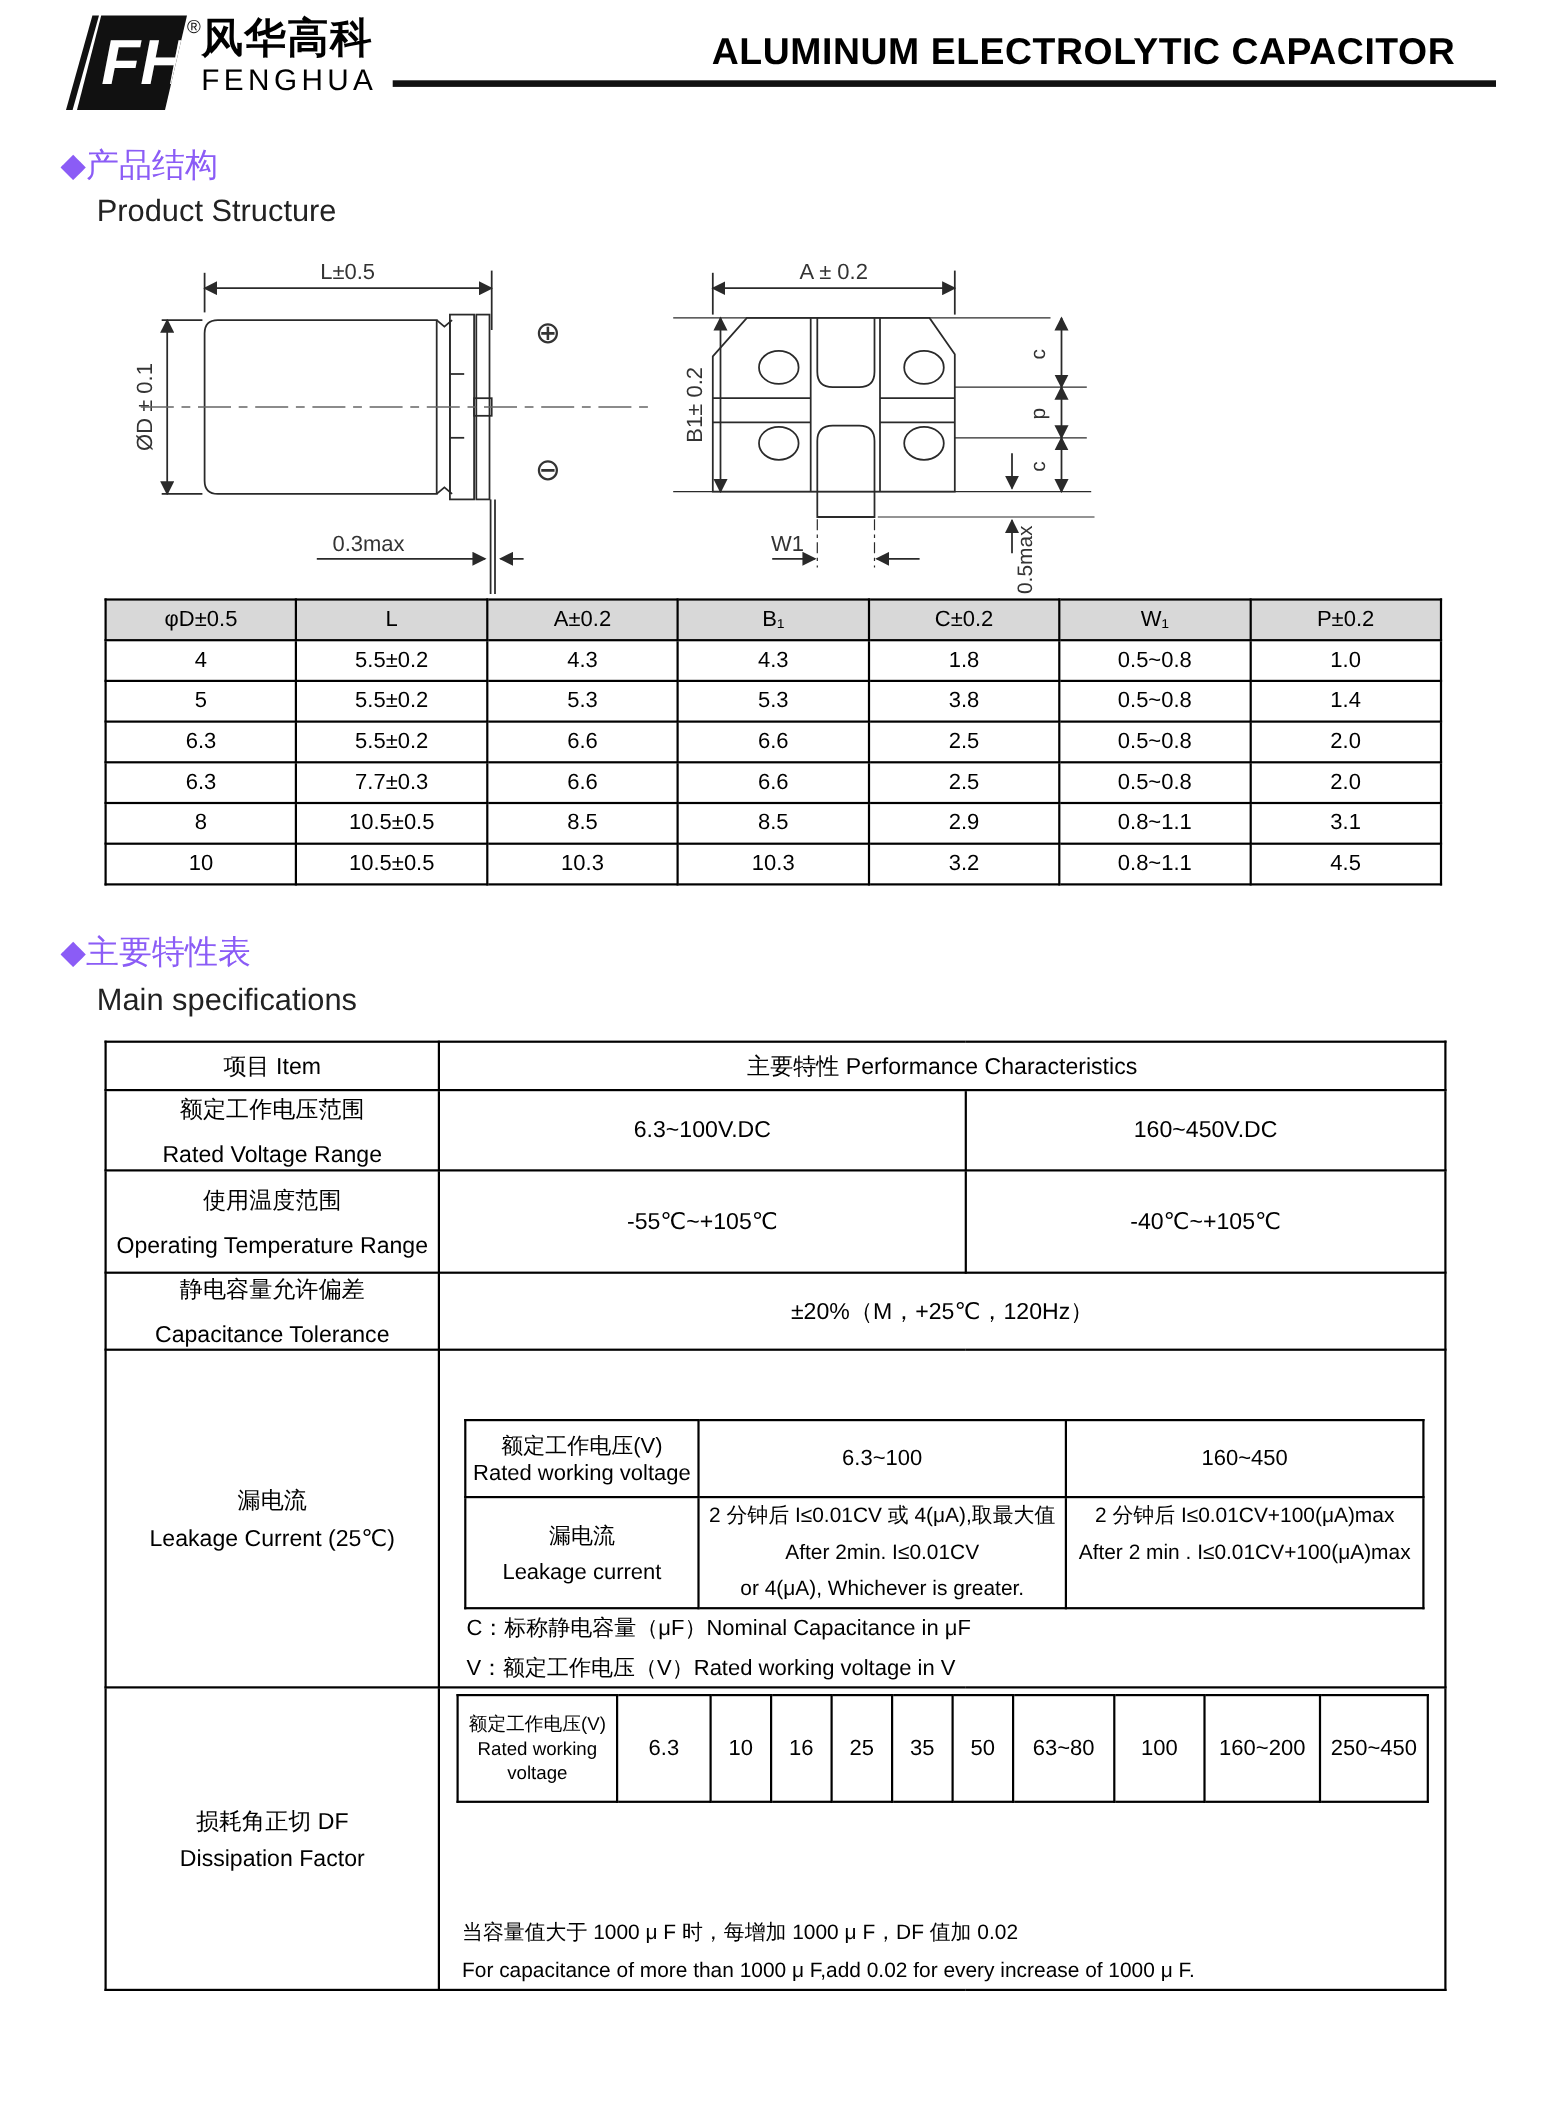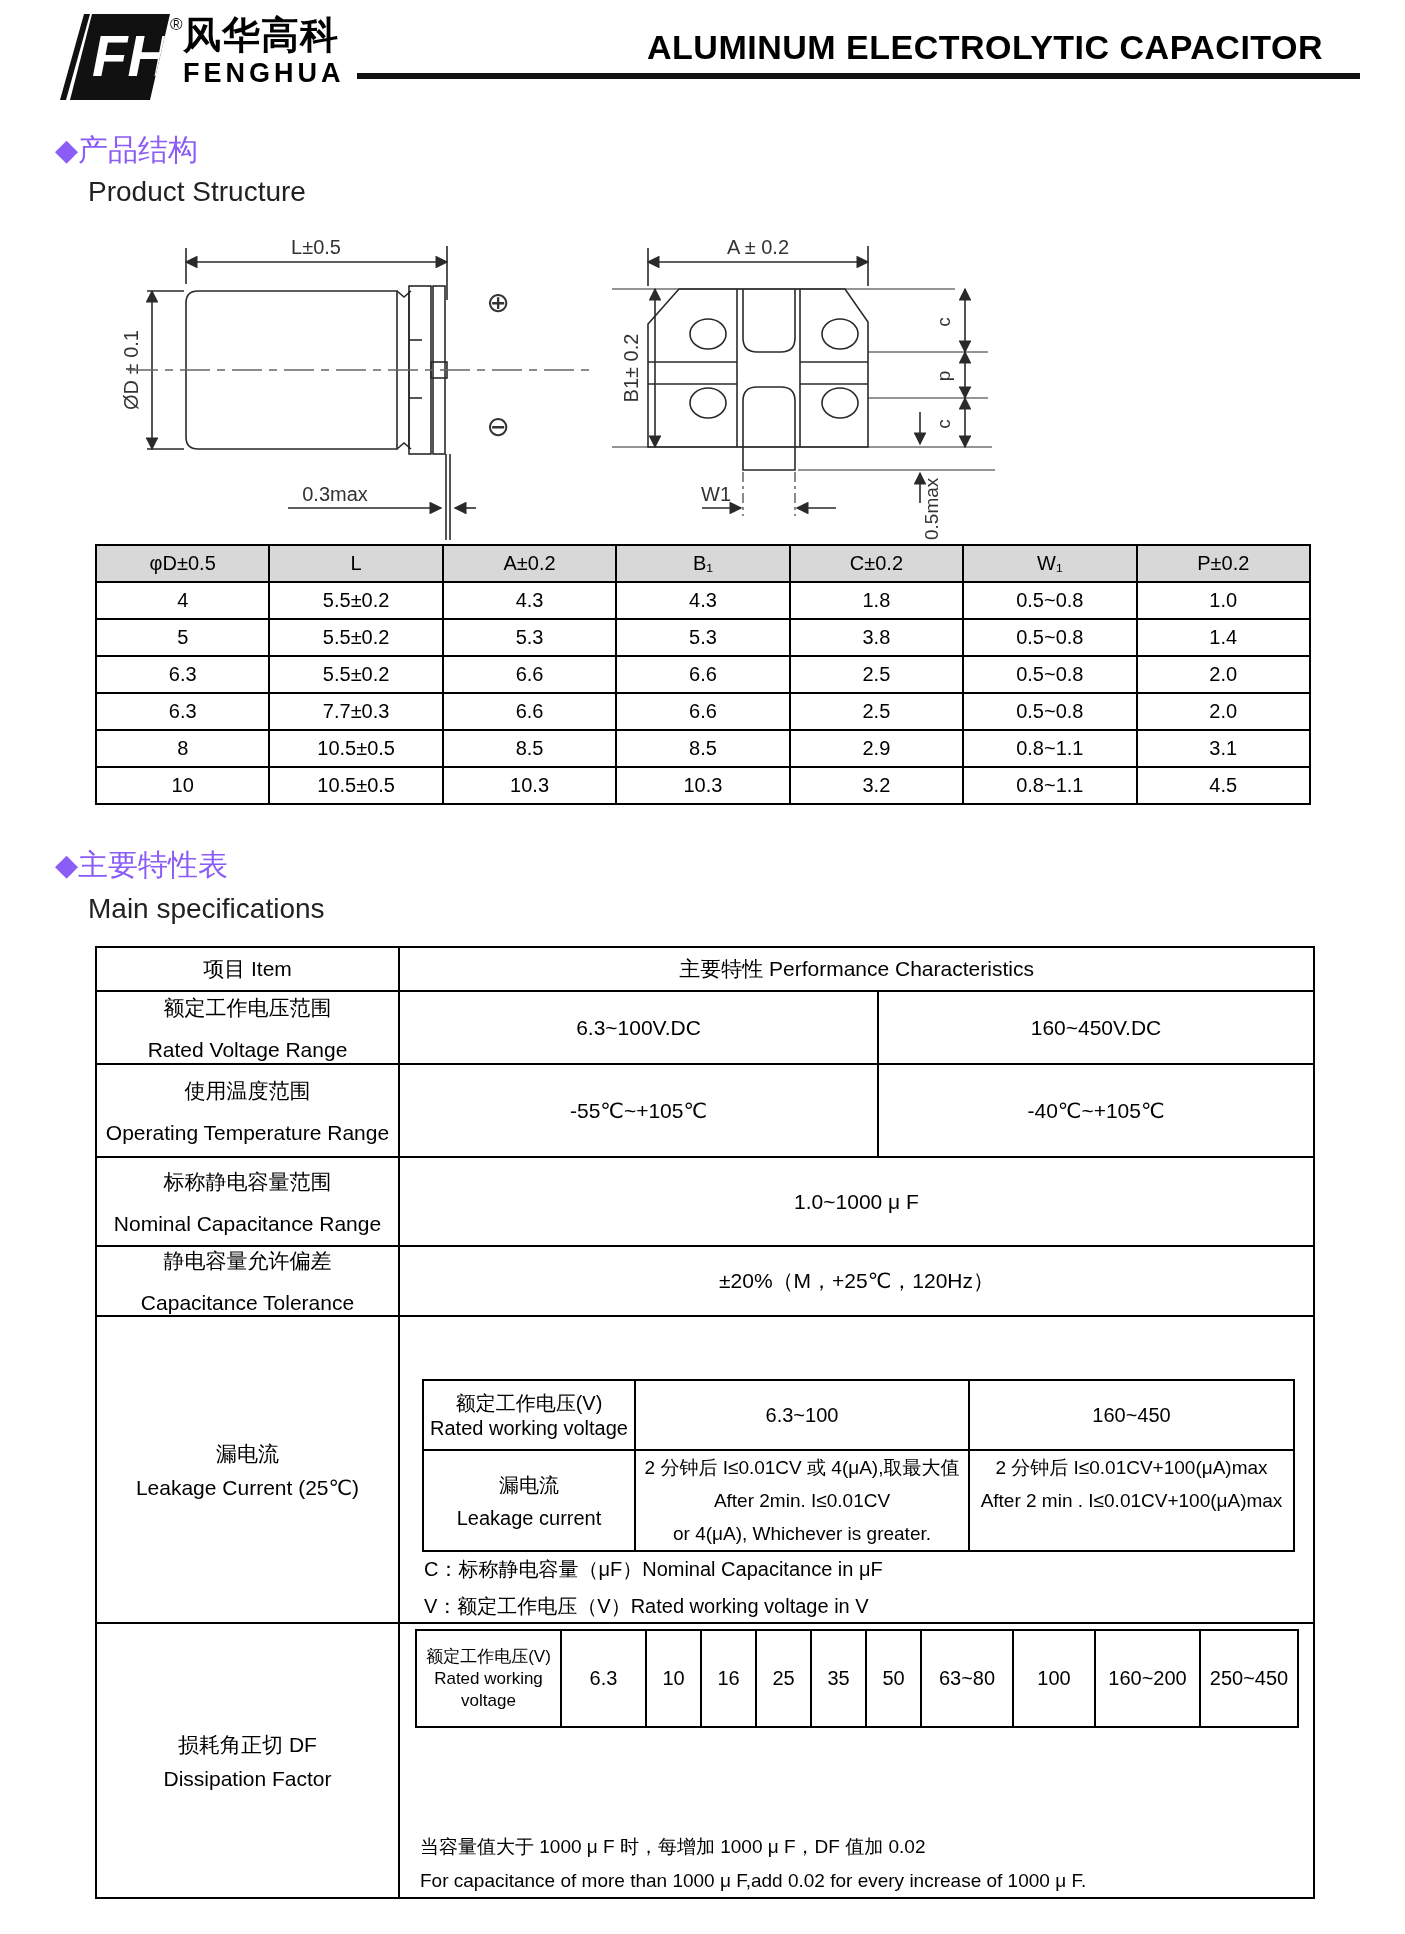--- a/index.html
+++ b/index.html
@@ -2,21 +2,21 @@
 <html><head>
 <meta charset="utf-8">
 <style>
   html,body{margin:0;padding:0;background:#888;}
   .page{position:relative;width:1405px;height:1934px;background:#fff;margin:0 auto;
         font-family:"Liberation Sans","DejaVu Sans",sans-serif;color:#000;overflow:hidden;}
   
   .logo{position:absolute;left:58px;top:12px;}
   .company{position:absolute;left:183px;top:16px;line-height:1;}
   .company .cn{font-size:38px;font-weight:bold;letter-spacing:1px;}
-  .company .en{font-size:27px;font-weight:bold;letter-spacing:4px;margin-top:6px;}
+  .company .en{font-size:27px;font-weight:normal;letter-spacing:4px;margin-top:6px;}
   .doc-title{position:absolute;right:82px;top:28px;font-size:34px;font-weight:bold;letter-spacing:0.5px;}
   .head-rule{position:absolute;left:357px;top:73px;width:1003px;height:6px;background:#111;}
   
   .sec-cn{position:absolute;left:55px;font-size:30px;color:#8b5cf6;}
   .sec-en{position:absolute;left:88px;font-size:28px;color:#222;}
   
   .drawing{position:absolute;left:90px;top:225px;}
   .drawing text{font-family:"Liberation Sans","DejaVu Sans",sans-serif;fill:#333;}
   
   table.dims{position:absolute;left:95px;top:544px;width:1216px;border-collapse:collapse;
@@ -255,27 +255,20 @@
       <td class="val">6.3~100V.DC</td>
       <td class="val">160~450V.DC</td>
     </tr>
     <tr style="height:93px;">
       <td class="item-label">
         <span class="cn">使用温度范围</span>
         <span>Operating Temperature Range</span>
       </td>
       <td class="val">-55℃~+105℃</td>
       <td class="val">-40℃~+105℃</td>
-    </tr>
-    <tr style="height:89px;">
-      <td class="item-label">
-        <span class="cn">标称静电容量范围</span>
-        <span>Nominal Capacitance Range</span>
-      </td>
-      <td class="val" colspan="2">1.0~1000 μ F</td>
     </tr>
     <tr style="height:66px;">
       <td class="item-label">
         <span class="cn">静电容量允许偏差</span>
         <span>Capacitance Tolerance</span>
       </td>
       <td class="val" colspan="2">±20%（M，+25℃，120Hz）</td>
     </tr>
     <tr style="height:307px;">
       <td class="item-label">

